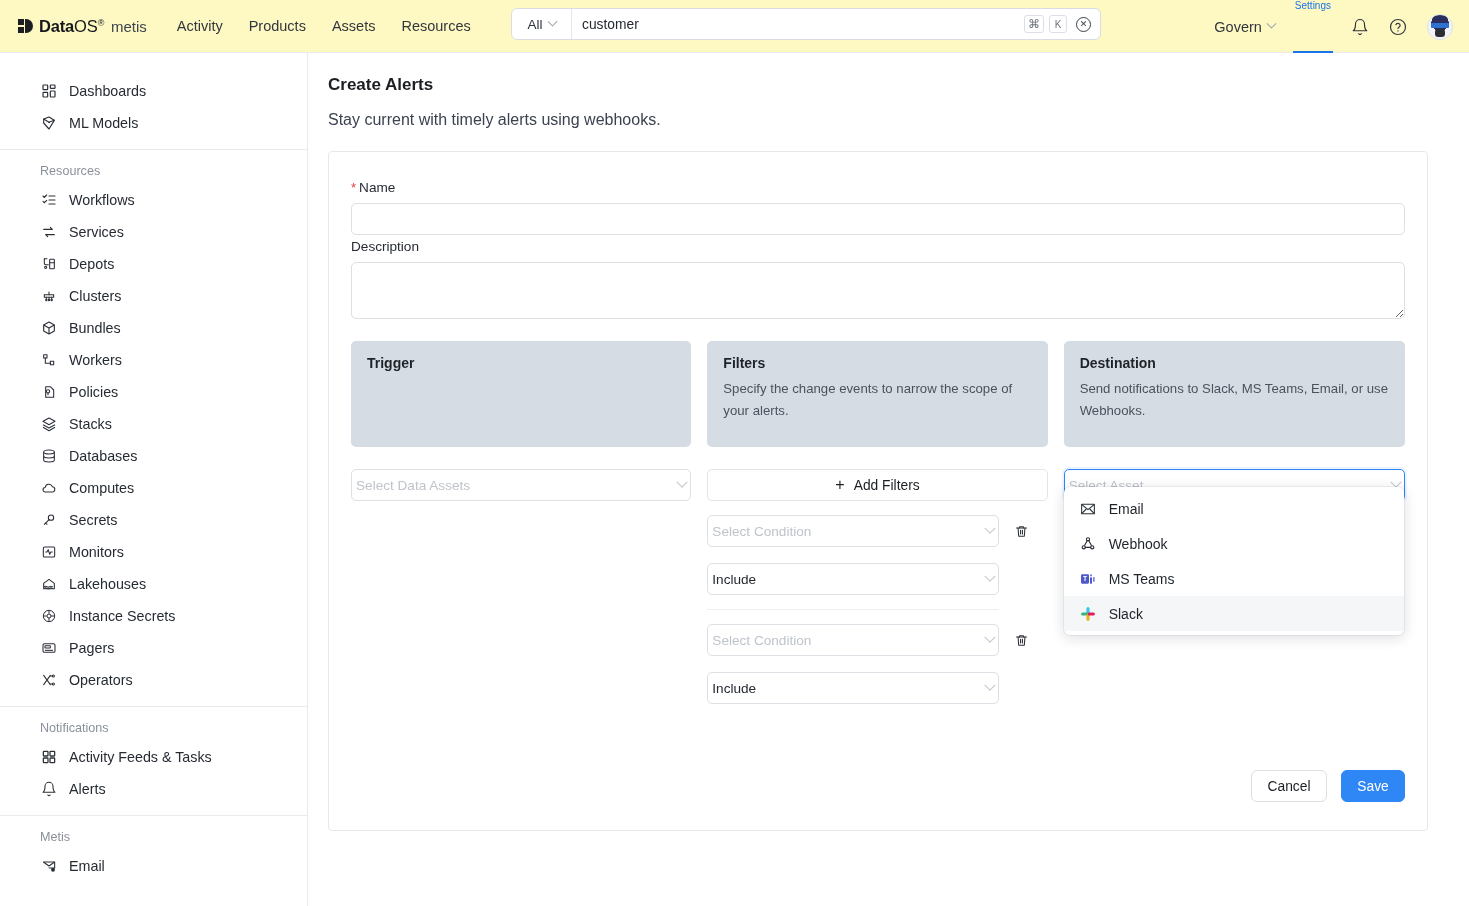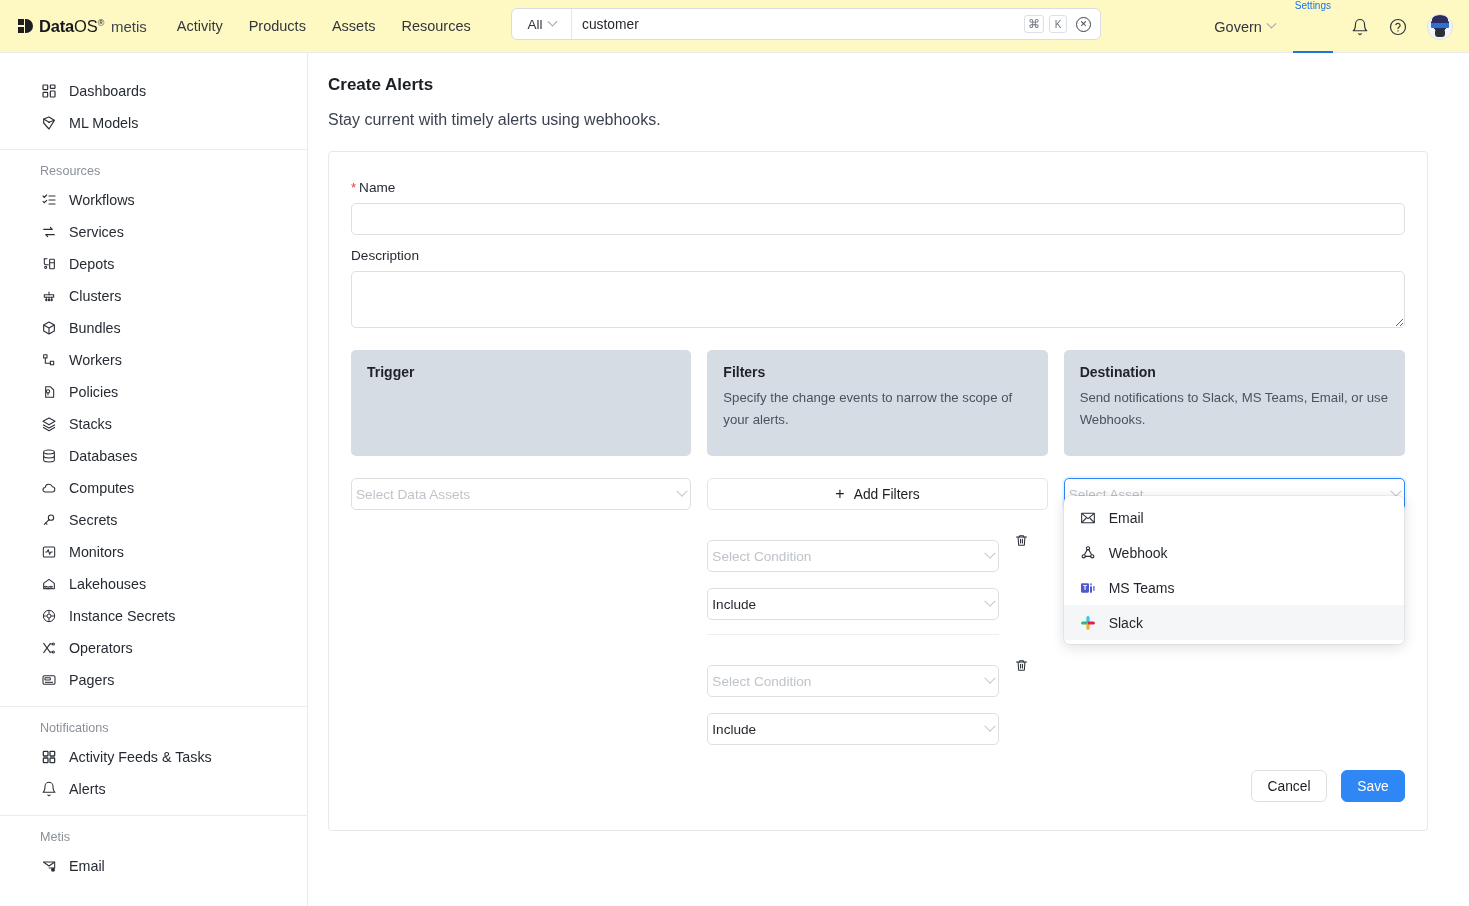--- a/index.html
+++ b/index.html
@@ -191,21 +191,21 @@
   .addbtn {
     height: 32px; border: 1px solid #e2e5e8; border-radius: 5px;
     display: flex; align-items: center; justify-content: center; gap: 9px;
     font-size: 13.8px; color: #1b1f24; background: #fff; cursor: pointer;
     margin-top: 22px;
   }
   .plus { font-size: 16px; line-height: 1; color:#1b1f24; font-weight:300; }
 
   .cond-row { display: flex; align-items: flex-start; gap: 10px; margin-top: 14px; }
   .cond-selects { width: 292px; }
-  .cond-selects .select { margin-top: 16px; }
+  .cond-selects .select { margin-top: 0; }
   .cond-selects .select + .select { margin-top: 16px; }
   .trash { width: 24px; height: 32px; display:flex; align-items:center; justify-content:center; cursor:pointer; }
   .cond-sep { height: 1px; background: #edeff1; margin: 14px 0 0 0; width: 292px; }
 
   
   .dropdown {
     position: absolute; left: 0; top: 146px; width: 340px;
     background: #fff; border-radius: 6px;
     box-shadow: 0 3px 14px rgba(16,24,40,0.14), 0 0 0 1px rgba(16,24,40,0.05);
     padding: 4px 0 4px 0; z-index: 30;
@@ -454,39 +454,39 @@
       <svg width="16" height="16" viewBox="0 0 24 24" fill="none" stroke="#2b3038" stroke-width="1.5">
           <circle cx="12" cy="12" r="8.5"></circle>
           <circle cx="12" cy="12" r="3"></circle>
           <path d="M12 3.5v5M12 15v5.5M3.5 12h5M15 12h5.5"></path>
         </svg>
     </span>
     <span>Instance Secrets</span>
   </div>
   <div class="nav-item">
     <span class="nav-icon">
+      <svg width="16" height="16" viewBox="0 0 24 24" fill="none" stroke="#2b3038" stroke-width="1.6" stroke-linejoin="round">
+          <rect x="3" y="5.5" width="18" height="13" rx="2"></rect>
+          <rect x="6" y="8.5" width="8" height="3.5" rx="0.6"></rect>
+          <path d="M6 15.5h12"></path>
+        </svg>
+    </span>
+    <span>Pagers</span>
+  </div>
+  <div class="nav-item">
+    <span class="nav-icon">
       <svg width="16" height="16" viewBox="0 0 24 24" fill="none" stroke="#2b3038" stroke-width="1.6" stroke-linecap="round">
           <path d="M4 5l10 14M4 19l10-14"></path>
           <circle cx="18.5" cy="6" r="1.6"></circle>
           <circle cx="18.5" cy="18" r="1.6"></circle>
           <path d="M14 6h3M14 18h3"></path>
         </svg>
     </span>
     <span>Operators</span>
   </div>
-  <div class="nav-item">
-    <span class="nav-icon">
-      <svg width="16" height="16" viewBox="0 0 24 24" fill="none" stroke="#2b3038" stroke-width="1.6" stroke-linejoin="round">
-          <rect x="3" y="5.5" width="18" height="13" rx="2"></rect>
-          <rect x="6" y="8.5" width="8" height="3.5" rx="0.6"></rect>
-          <path d="M6 15.5h12"></path>
-        </svg>
-    </span>
-    <span>Pagers</span>
-  </div>
 
   <div class="divider"></div>
   <div class="section-label">Notifications</div>
 
   <div class="nav-item">
     <span class="nav-icon">
       <svg width="16" height="16" viewBox="0 0 24 24" fill="none" stroke="#2b3038" stroke-width="1.9">
           <rect x="3.5" y="3.5" width="7" height="7" rx="1"></rect>
           <rect x="13.5" y="3.5" width="7" height="7" rx="1"></rect>
           <rect x="3.5" y="13.5" width="7" height="7" rx="1"></rect>
@@ -524,21 +524,21 @@
   <h1 class="page-title">Create Alerts</h1>
   <p class="page-sub">Stay current with timely alerts using webhooks.</p>
 
   <section class="panel">
 
     <div class="field-label">
       <span class="req">*</span><span>Name</span>
     </div>
     <input class="text-input" value="" style="">
 
-    <div class="field-label" style="margin-top:13px;">Description</div>
+    <div class="field-label" style="margin-top:4px;">Description</div>
     <textarea class="textarea" style=""></textarea>
 
     <div class="cols">
 
       <div class="col">
         <div class="info-card">
           <div class="info-title">Trigger</div>
         </div>
         <div class="select">
           <span>Select Data Assets</span>

